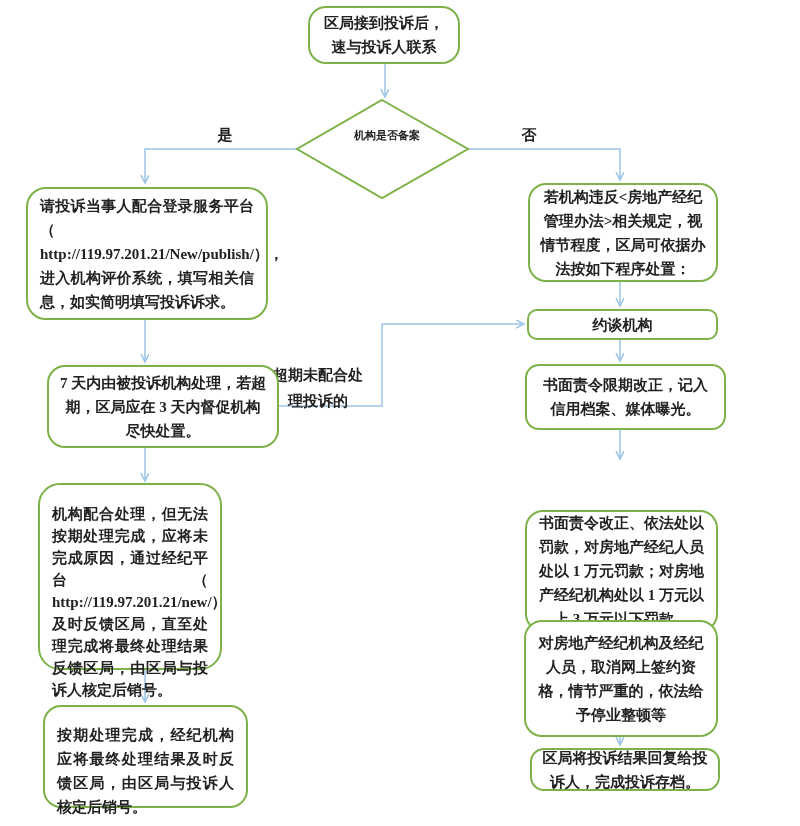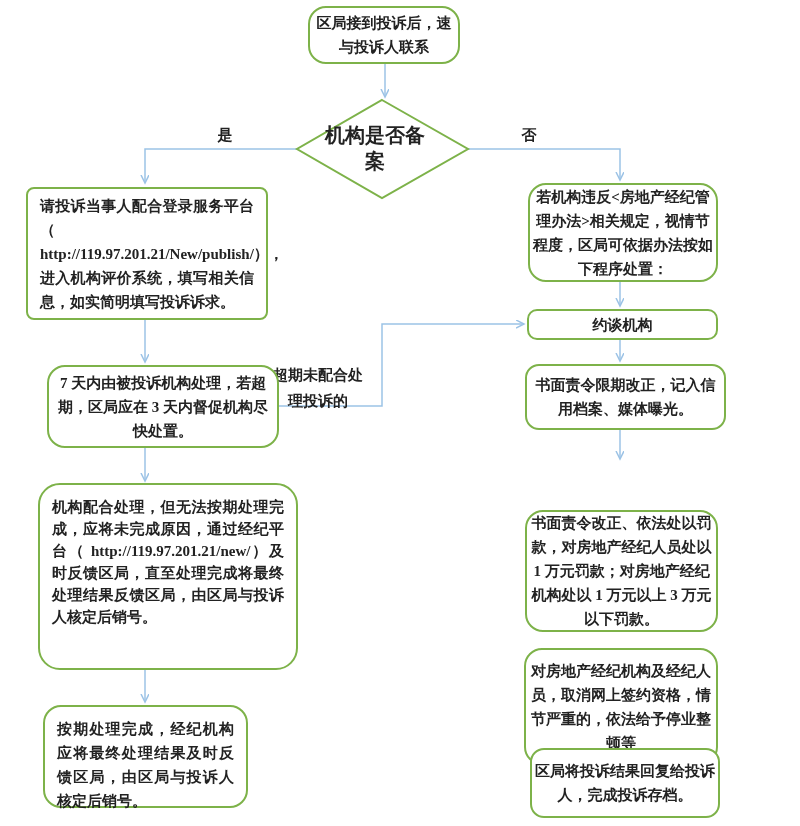--- a/index.html
+++ b/index.html
@@ -7,27 +7,27 @@
        font-family:"Liberation Serif", serif;color:var(--text,#222);}
   #canvas{position:absolute;left:0;top:0;width:800px;height:826px;}
   svg.layer{position:absolute;left:0;top:0;}
   .edge{fill:none;stroke:var(--blue,#9cc3e6);stroke-width:1.5;}
   .arrowhead{stroke:var(--blue,#9cc3e6);stroke-width:1.5;fill:none;}
   .diamond-shape{fill:#fff;stroke:var(--green,#7db249);stroke-width:2;}
   .node{position:absolute;box-sizing:border-box;background:#fff;
         border:2px solid var(--green,#7db249);border-radius:16px;
         font-size:15px;font-weight:600;line-height:24px;color:var(--text,#222);}
   .center{display:flex;align-items:center;justify-content:center;
-          text-align:center;padding:2px 2px;}
+          text-align:center;padding:2px 10px;}
   .justify{text-align:justify;padding:5px 12px;}
   .small-lh{line-height:22px;}
   .label{position:absolute;font-size:15px;font-weight:600;text-align:center;
          color:var(--text,#222);background:transparent;}
-  .diamond-text{position:absolute;left:319px;top:122px;width:112px;
-        text-align:center;font-size:20px;font-weight:600;line-height:26px;}
+  .diamond-text{position:absolute;left:308px;top:122px;width:112px;
+        text-align:right;font-size:11px;font-weight:600;line-height:26px;}
 </style>
 </head>
 <body>
 
 <div id="canvas">
 
   <svg class="layer" width="800" height="826" viewBox="0 0 800 826">
     <defs>
       <marker id="arrow" markerWidth="12" markerHeight="12" refX="7" refY="4" orient="auto" markerUnits="userSpaceOnUse">
         <path d="M0,0 L8,4 L0,8" class="arrowhead"></path>
@@ -51,47 +51,47 @@
   <div class="node center" style="left:308px;top:6px;width:152px;height:58px;border-radius:18px;">
     <span>区局接到投诉后，速与投诉人联系</span>
   </div>
 
   <div class="diamond-text">机构是否备案</div>
 
   <div class="label" style="left:210px;top:126px;width:30px;">是</div>
   <div class="label" style="left:514px;top:126px;width:30px;">否</div>
   <div class="label" style="left:268px;top:362px;width:100px;line-height:26px;">超期未配合处理投诉的</div>
 
-  <div class="node justify" style="left:26px;top:187px;width:242px;height:133px;border-radius:8px;">请投诉当事人配合登录服务平台（ http://119.97.201.21/New/publish/），进入机构评价系统，填写相关信息，如实简明填写投诉诉求。</div>
+  <div class="node justify" style="left:26px;top:187px;width:242px;height:133px;border-radius:20px;">请投诉当事人配合登录服务平台（ http://119.97.201.21/New/publish/），进入机构评价系统，填写相关信息，如实简明填写投诉诉求。</div>
 
   <div class="node center" style="left:47px;top:365px;width:232px;height:83px;border-radius:18px;">
     <span>7 天内由被投诉机构处理，若超期，区局应在 3 天内督促机构尽快处置。</span>
   </div>
 
-  <div class="node justify small-lh" style="left:38px;top:483px;width:260px;height:187px;border-radius:22px;padding-top:11px;">机构配合处理，但无法按期处理完成，应将未完成原因，通过经纪平台（ http://119.97.201.21/new/）及时反馈区局，直至处理完成将最终处理结果反馈区局，由区局与投诉人核定后销号。</div>
+  <div class="node justify small-lh" style="left:38px;top:483px;width:184px;height:187px;border-radius:22px;padding-top:18px;">机构配合处理，但无法按期处理完成，应将未完成原因，通过经纪平台（ http://119.97.201.21/new/）及时反馈区局，直至处理完成将最终处理结果反馈区局，由区局与投诉人核定后销号。</div>
 
-  <div class="node justify" style="left:43px;top:705px;width:205px;height:103px;border-radius:18px;padding-top:10px;">按期处理完成，经纪机构应将最终处理结果及时反馈区局，由区局与投诉人核定后销号。</div>
+  <div class="node justify" style="left:43px;top:705px;width:205px;height:103px;border-radius:18px;padding-top:16px;">按期处理完成，经纪机构应将最终处理结果及时反馈区局，由区局与投诉人核定后销号。</div>
 
   <div class="node center" style="left:527px;top:309px;width:191px;height:31px;border-radius:10px;">
     <span>约谈机构</span>
   </div>
 
   <div class="node center" style="left:528px;top:183px;width:190px;height:99px;border-radius:18px;">
     <span>若机构违反&lt;房地产经纪管理办法&gt;相关规定，视情节程度，区局可依据办法按如下程序处置：</span>
   </div>
 
   <div class="node center" style="left:525px;top:364px;width:201px;height:66px;border-radius:14px;">
     <span>书面责令限期改正，记入信用档案、媒体曝光。</span>
   </div>
 
   <div class="node center" style="left:525px;top:462px;width:193px;height:122px;border-radius:18px;margin-top:48px;">
     <span>书面责令改正、依法处以罚款，对房地产经纪人员处以 1 万元罚款；对房地产经纪机构处以 1 万元以上 3 万元以下罚款。</span>
   </div>
 
-  <div class="node center" style="left:524px;top:648px;width:194px;height:117px;border-radius:18px;justify-content:center;">
+  <div class="node center" style="left:524px;top:620px;width:194px;height:117px;border-radius:18px;justify-content:center;">
     <span>对房地产经纪机构及经纪人员，取消网上签约资格，情节严重的，依法给予停业整顿等</span>
   </div>
 
-  <div class="node center" style="left:530px;top:748px;width:190px;height:70px;border-radius:14px;">
+  <div class="node center" style="left:530px;top:748px;width:190px;height:43px;border-radius:14px;">
     <span>区局将投诉结果回复给投诉人，完成投诉存档。</span>
   </div>
 
 </div>
 
 </body></html>

